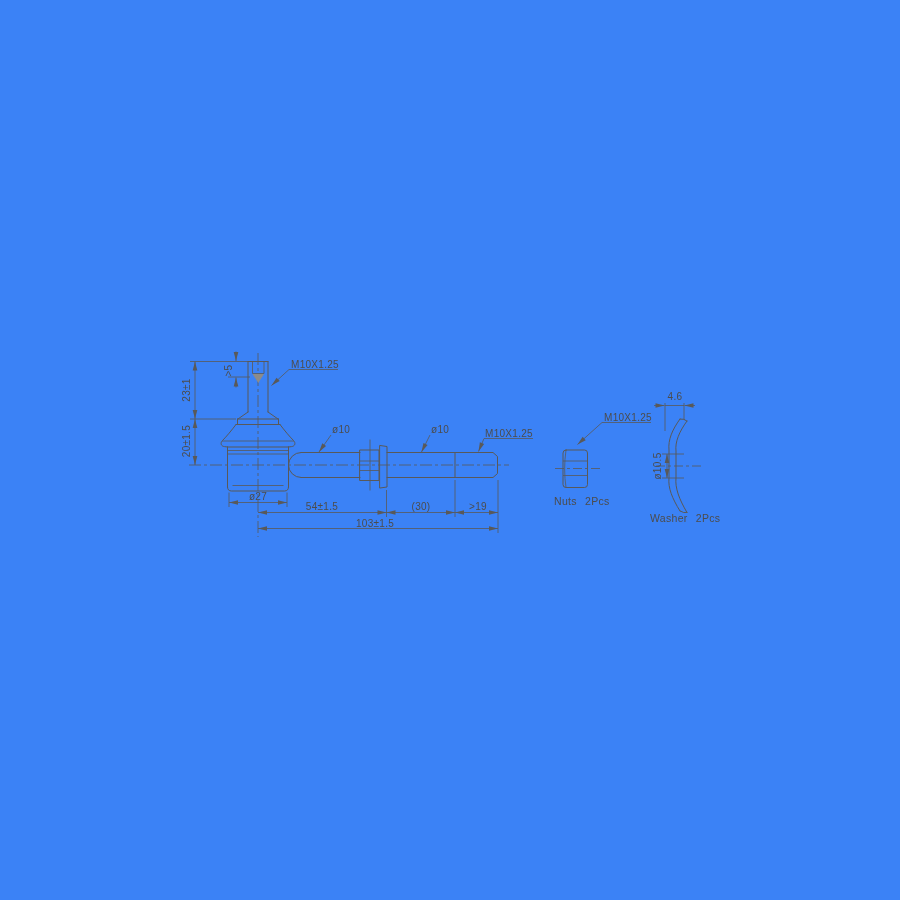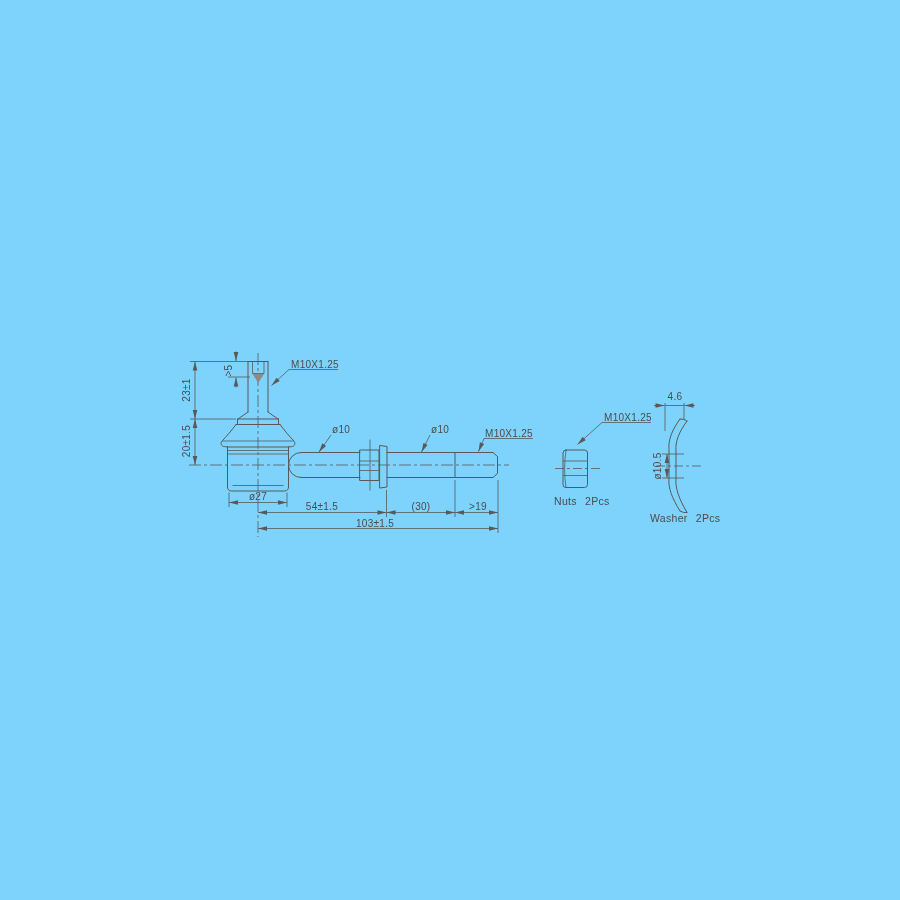--- a/index.html
+++ b/index.html
@@ -1,16 +1,16 @@
 <!DOCTYPE html>
 <html style="--line: #595959; --text: #4c4c4c;"><head>
 <meta charset="utf-8">
 <style>
   html,body{margin:0;padding:0;background:#ffffff;}
-  .canvas{position:relative;width:900px;height:900px;background:#7dd3fc;overflow:hidden;
+  .canvas{position:relative;width:900px;height:900px;background:#3b82f6;overflow:hidden;
           font-family:"Liberation Sans",sans-serif;}
   svg{position:absolute;left:0;top:0;}
   .ol{stroke:var(--line,#595959);stroke-width:1;fill:none;stroke-linejoin:round;stroke-linecap:round;}
   .thin{stroke:var(--line,#595959);stroke-width:.8;fill:none;}
   .cl{stroke:var(--line,#595959);stroke-width:.8;fill:none;stroke-dasharray:12 3 3 3;}
   .cls{stroke:var(--line,#595959);stroke-width:.8;fill:none;stroke-dasharray:9 3 3 3;}
   .dim{stroke:var(--line,#595959);stroke-width:.8;fill:none;}
   text{font-family:"Liberation Sans",sans-serif;font-size:10px;fill:var(--text,#4c4c4c);
        letter-spacing:.3px;}
   .cap{font-size:10.5px;word-spacing:5px;}

